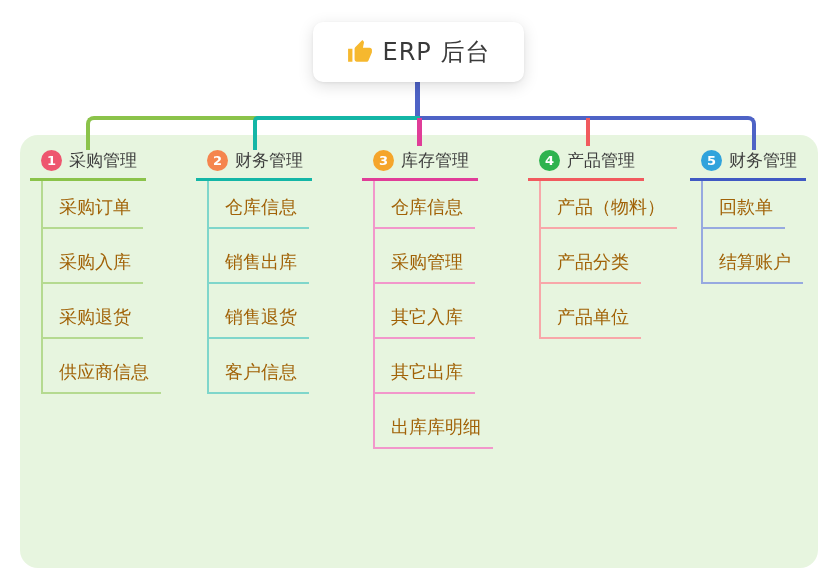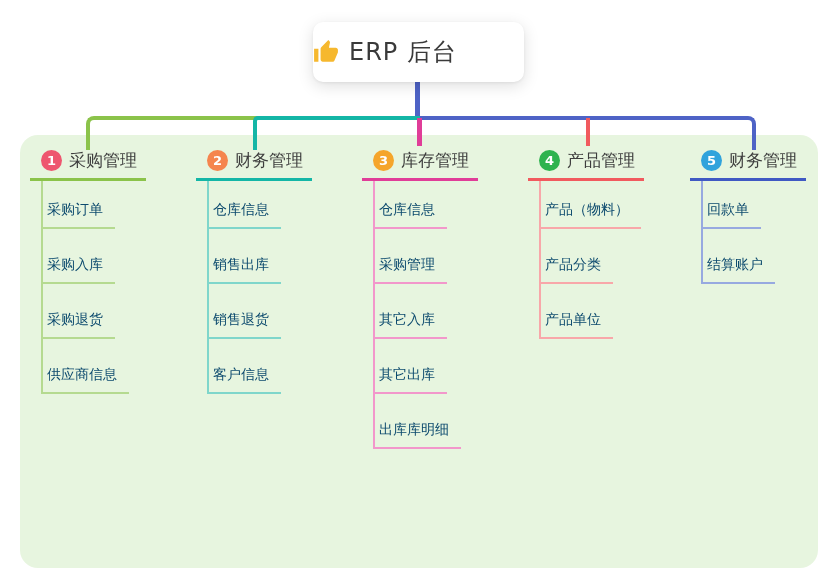--- a/index.html
+++ b/index.html
@@ -10,21 +10,21 @@
   }
   .panel{
     position:absolute;left:20px;top:135px;width:798px;height:433px;
     background:#e7f5df;border-radius:18px;
   }
   
   .root{
     position:absolute;left:313px;top:22px;width:211px;height:60px;
     background:#ffffff;border-radius:10px;
     box-shadow:0 4px 16px rgba(0,0,0,.13), 0 1px 3px rgba(0,0,0,.06);
-    display:flex;align-items:center;gap:10px;
+    display:flex;align-items:center;justify-content:center;gap:10px;
     z-index:3;
   }
   .root-label{font-size:24px;font-weight:500;color:#3a3a3a;letter-spacing:1px;}
   
   .conn{position:absolute;z-index:1;}
   .stem{left:415px;top:82px;width:5px;height:36px;background:#4e63c6;}
   .l-green{left:86px;top:116px;width:171px;height:30px;
     border-top:4px solid #8bc34a;border-left:4px solid #8bc34a;border-top-left-radius:8px;}
   .l-teal{left:253px;top:116px;width:167px;height:30px;
     border-top:4px solid #14b6a6;border-left:4px solid #14b6a6;border-top-left-radius:5px;}
@@ -48,22 +48,22 @@
     width:21px;height:21px;border-radius:50%;background:var(--badge);
     color:#fff;font-size:13px;font-weight:bold;
     display:flex;align-items:center;justify-content:center;flex:0 0 auto;
   }
   .kids{
     margin-left:11px;border-left:2px solid var(--light);
     display:flex;flex-direction:column;align-items:flex-start;width:fit-content;
   }
   .kid{
     display:flex;align-items:flex-end;height:55px;box-sizing:border-box;
-    padding:0 12px 8px 4px;border-bottom:2px solid var(--light);
-    font-size:14px;color:#0c4a6e;white-space:nowrap;cursor:default;
+    padding:0 12px 8px 16px;border-bottom:2px solid var(--light);
+    font-size:18px;color:#a16207;white-space:nowrap;cursor:default;
   }
   .kid:first-child{height:48px;}
 </style>
 </head>
 <body>
 
 <div class="panel"></div>
 
 <div class="conn stem"></div>
 <div class="conn l-green"></div>

